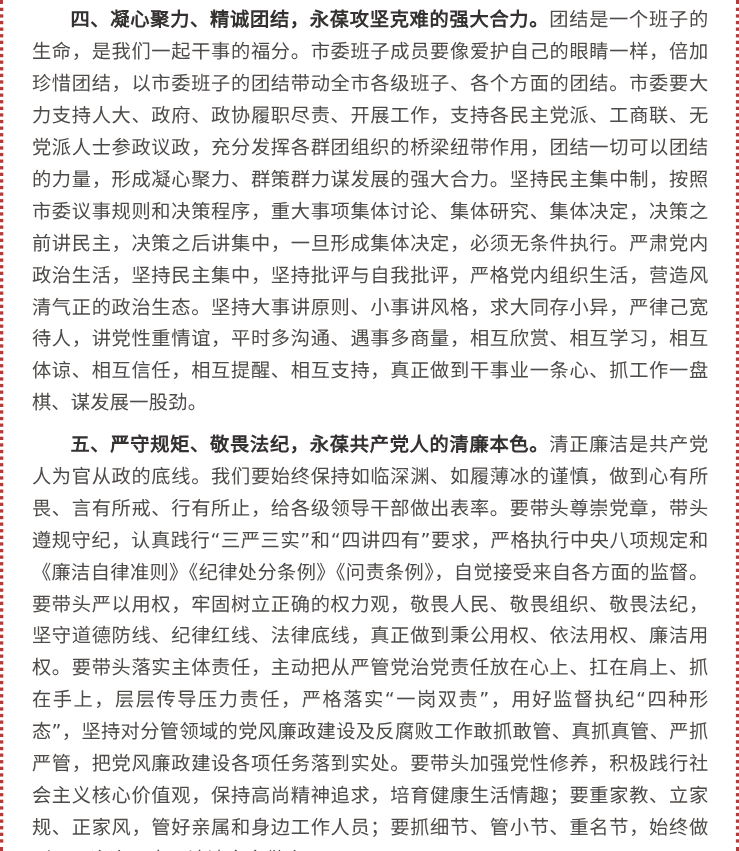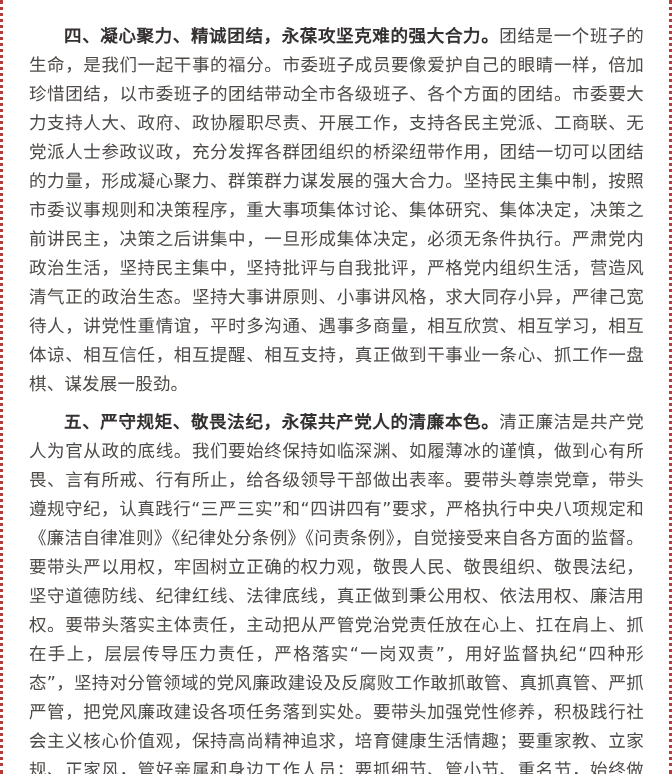--- a/index.html
+++ b/index.html
@@ -8,21 +8,21 @@
     background: #ffffff;
   }
   .page {
     position: relative;
     width: 672px;
     height: 774px;
     box-sizing: border-box;
     background: var(--page-bg, #ffffff);
     border-left: 3px dotted var(--border-color, #b23c3c);
     border-right: 3px dotted var(--border-color, #b23c3c);
-    padding: 22px 25px 10px 26px;
+    padding: 5px 25px 10px 26px;
     overflow: hidden;
     font-family: "DejaVu Sans", "Liberation Sans", sans-serif;
   }
   .paragraph {
     font-size: 17.5px;
     line-height: 29px;
     text-align: justify;
     text-justify: inter-character;
     text-indent: 2em;
     color: var(--body-color, #4e4a48);

